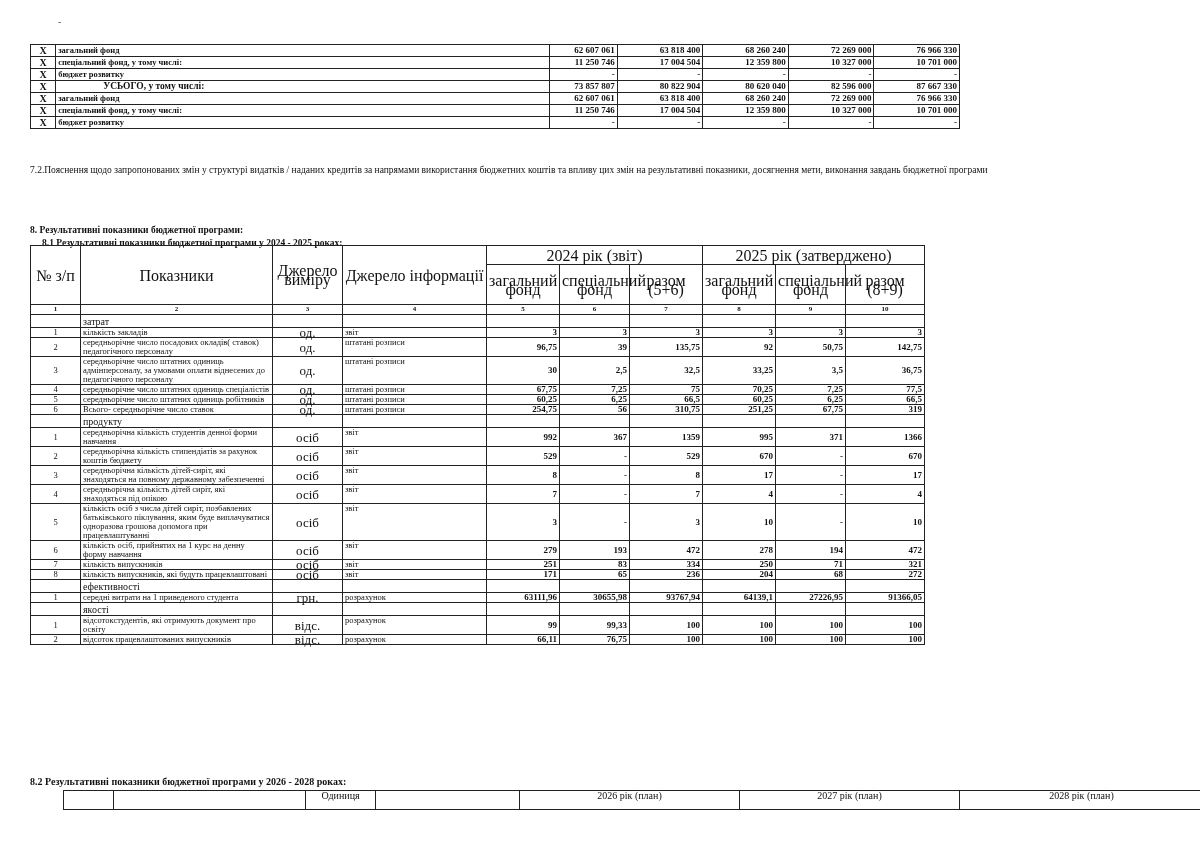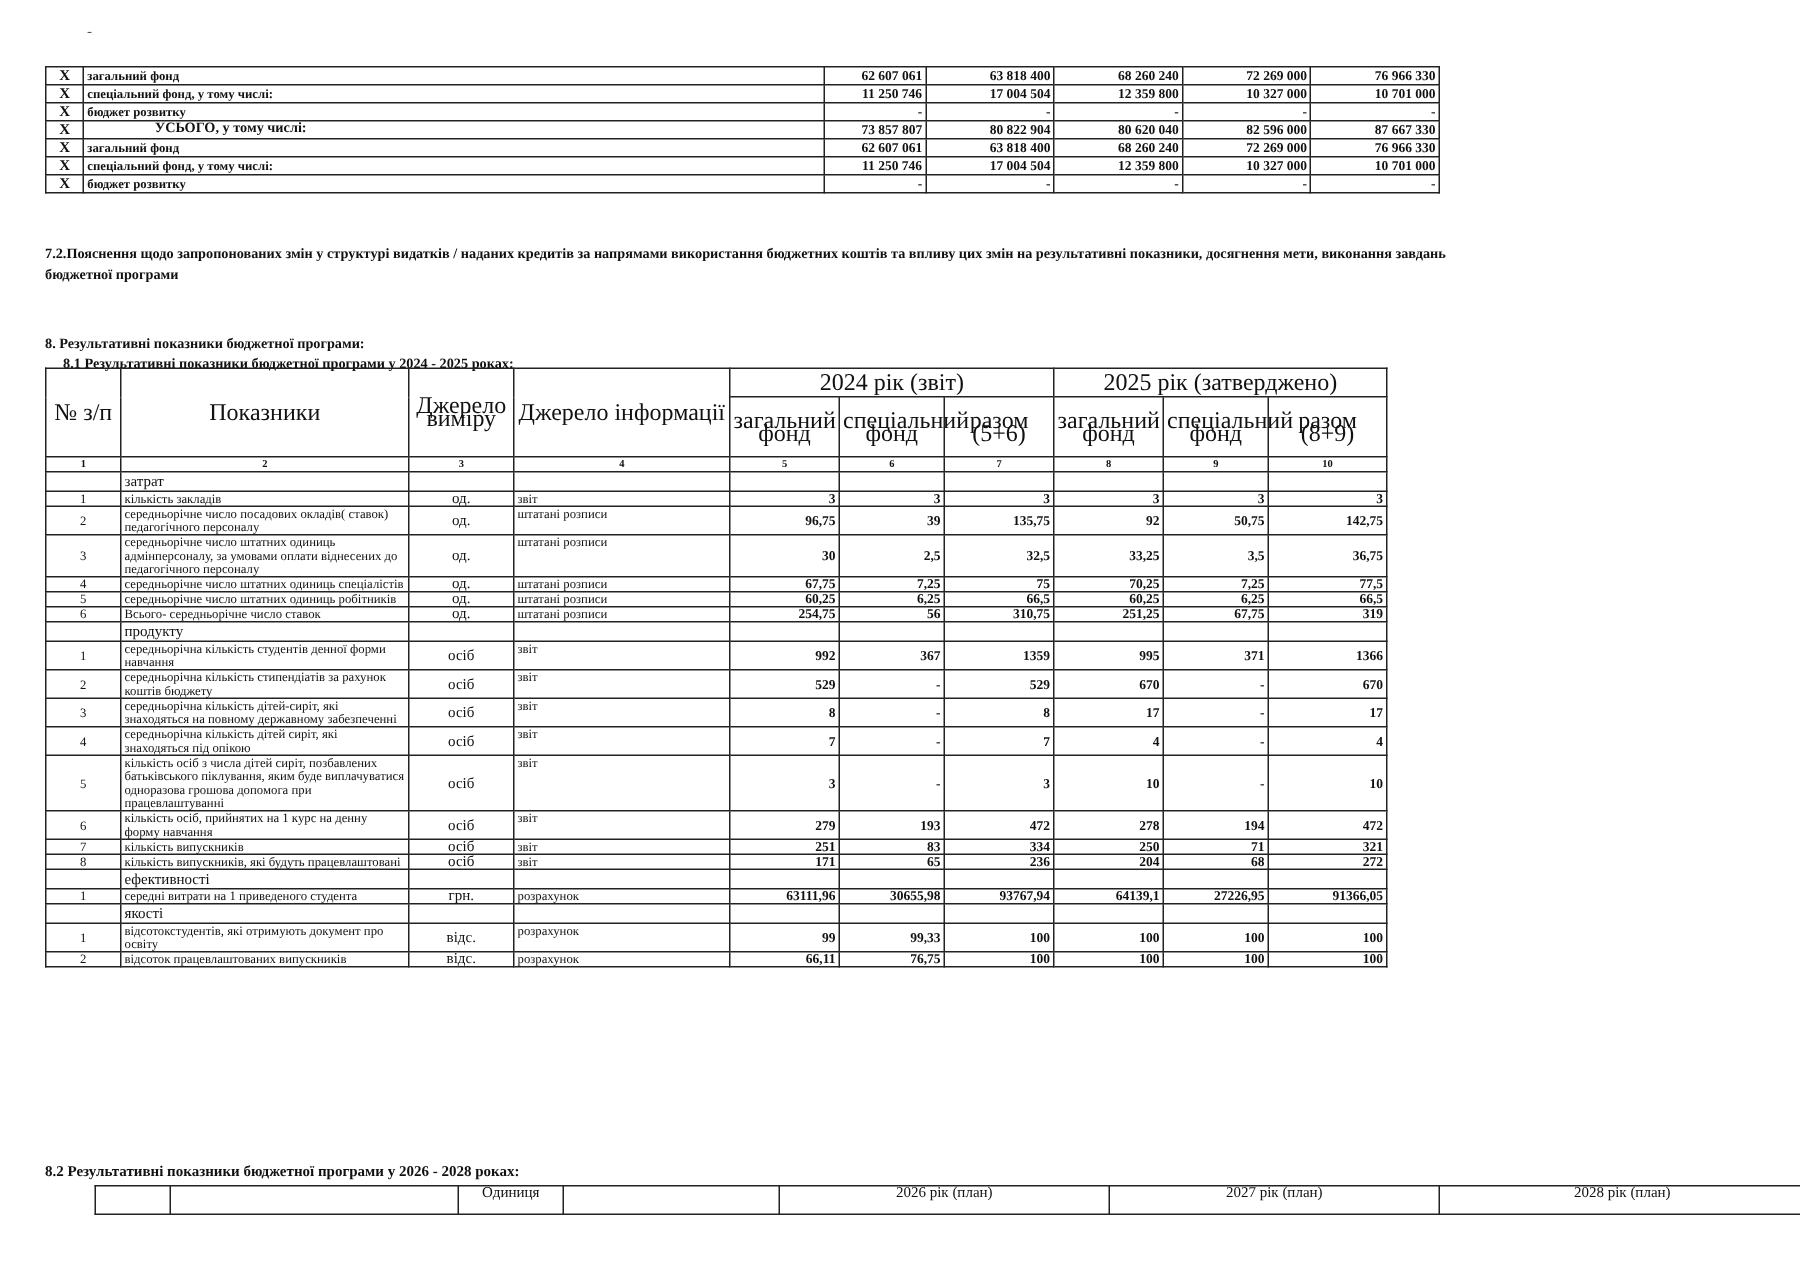--- a/index.html
+++ b/index.html
@@ -9,31 +9,31 @@
   table { border-collapse: collapse; position: absolute; }
   td, th { border: 1px solid #222; padding: 0 2px; font-size: 8.5px; line-height: 9px; }
   
   #top-table { left: 30px; top: 44px; width: 930px; }
   #top-table td { height: 11px; }
   #top-table td.x { width: 22px; text-align: center; font-weight: bold; font-size: 10px; }
   #top-table td.lbl { width: 500px; font-weight: bold; }
   #top-table td.num { width: 70px; text-align: right; font-weight: bold; font-size: 9px; }
   #top-table td.num.w { width: 90px; }
   .bold-lbl { font-size: 9.5px; padding-left: 47px; }
-  .section-72 { position: absolute; left: 30px; top: 163px; width: 960px; font-size: 9.5px; font-weight: bold; line-height: 14px; }
+  .section-72 { position: absolute; left: 30px; top: 163px; width: 960px; font-size: 9.5px; font-weight: normal; line-height: 14px; }
   .h8 { position: absolute; left: 30px; top: 225px; font-size: 9.5px; font-weight: bold; }
   .h81 { position: absolute; left: 30px; top: 238px; font-size: 9.5px; font-weight: bold; padding-left: 12px; }
   .h82 { position: absolute; left: 30px; top: 776px; font-size: 10px; font-weight: bold; }
   
   #main-table { left: 30px; top: 245px; width: 894px; table-layout: fixed; }
   #main-table th { font-weight: normal; font-size: 16px; text-align: center; }
   #main-table td.n { text-align: center; }
   #main-table td.v { text-align: right; font-size: 9px; font-weight: bold; vertical-align: middle; }
   #main-table td.name { font-size: 8.5px; vertical-align: top; }
-  #main-table td.unit { text-align: center; font-size: 10px; }
+  #main-table td.unit { text-align: center; font-size: 13px; }
   #main-table td.src { vertical-align: top; font-size: 8.5px; }
   #main-table tr.idx td { text-align: center; font-size: 7px; font-weight: bold; height: 9px; }
   #main-table tr.grp td { font-weight: normal; font-size: 10px; height: 12px; }
   
   #bottom-table { left: 30px; top: 772px; width: 1140px; table-layout: fixed; margin-left: 33px; }
   #bottom-table td { font-size: 10px; text-align: center; height: 18px; vertical-align: top; }
 </style>
 </head>
 <body>
 

